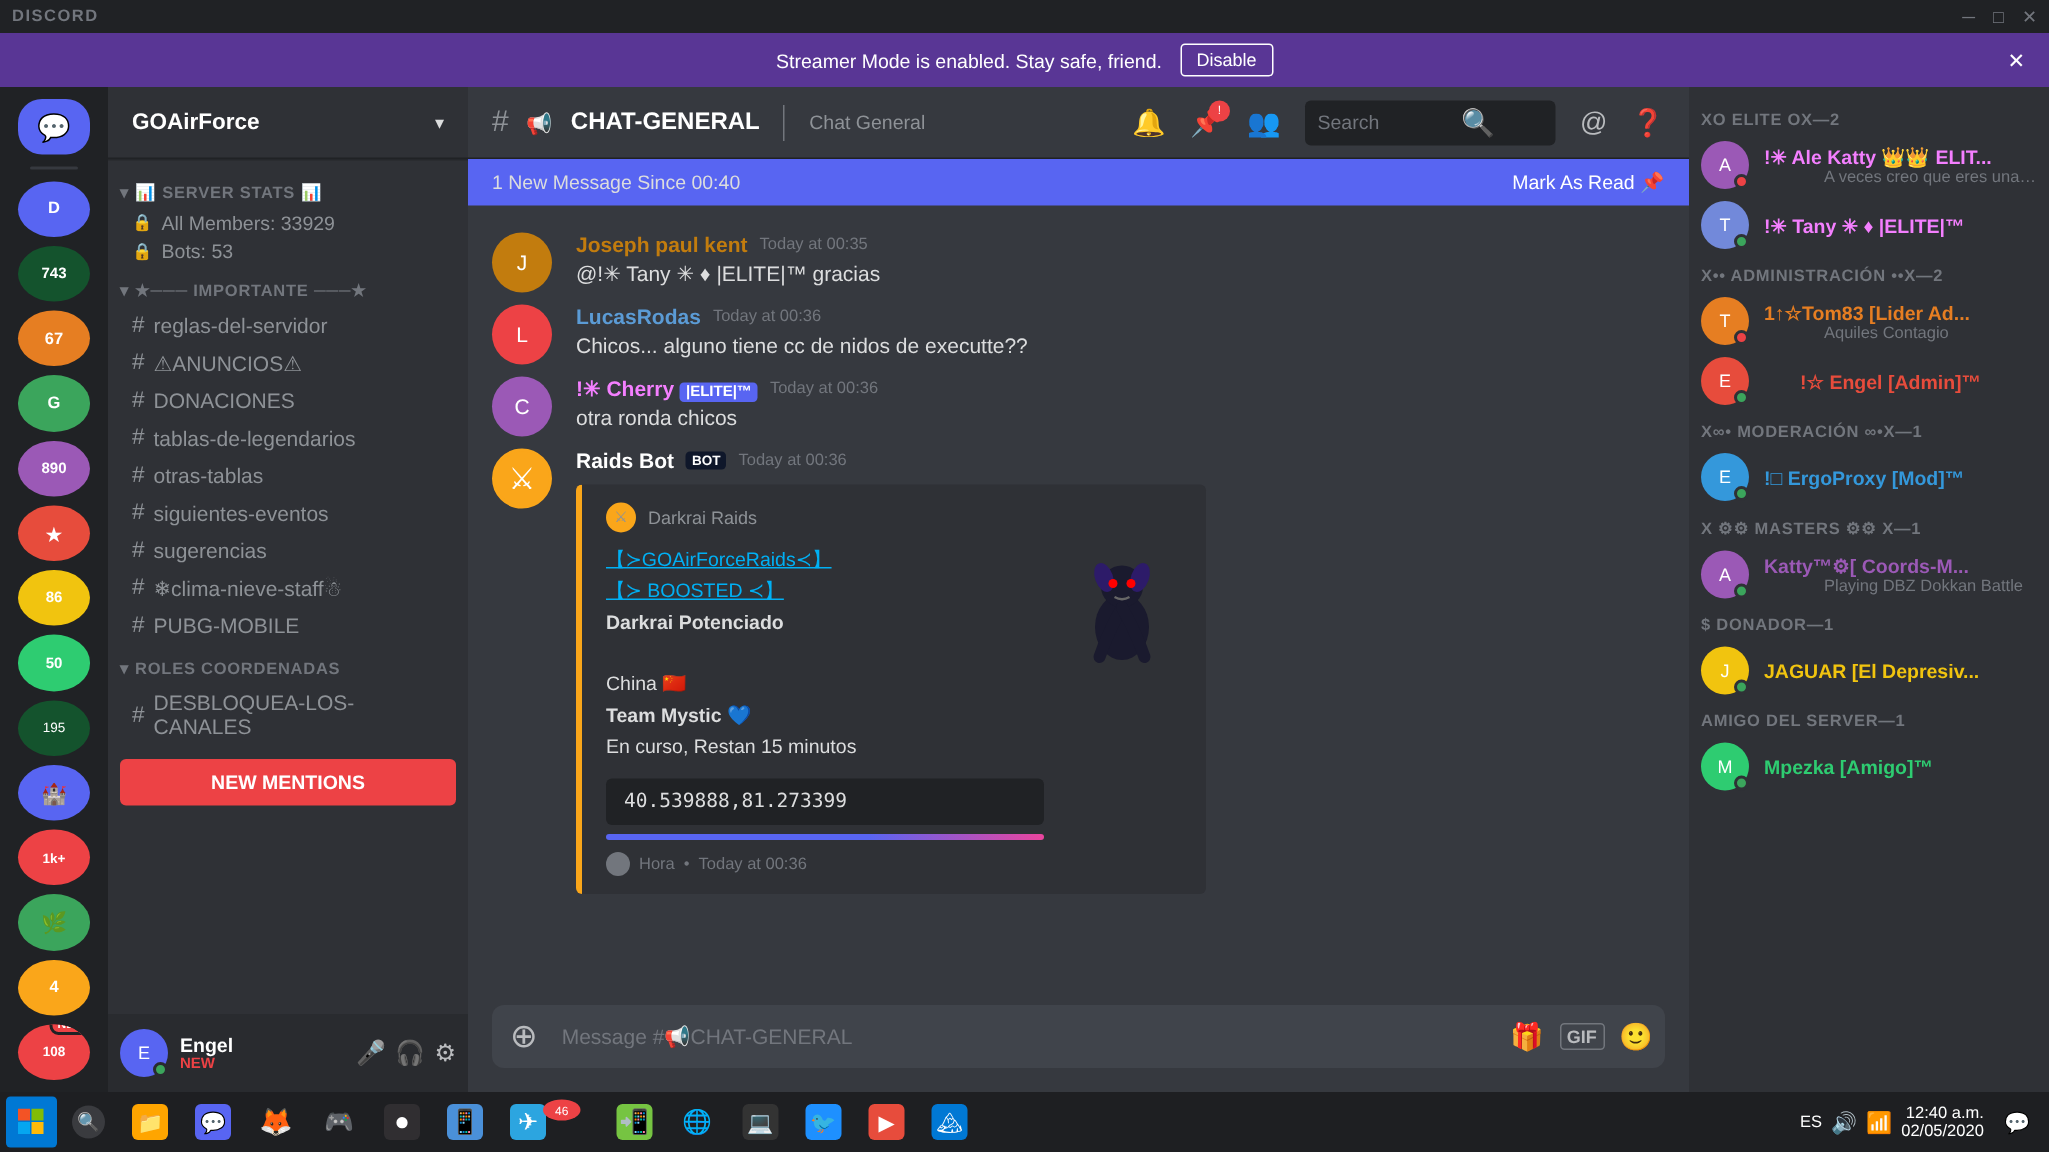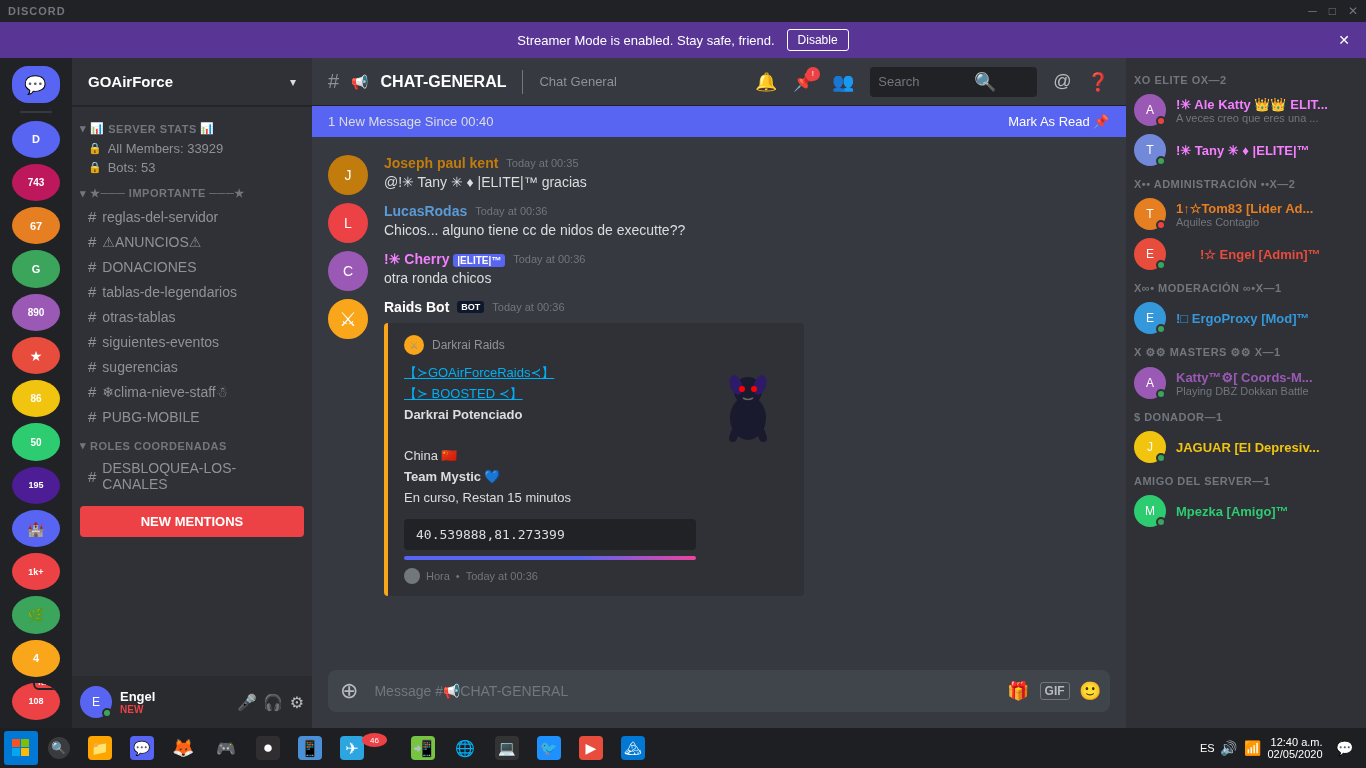--- a/index.html
+++ b/index.html
@@ -102,21 +102,21 @@
     
     #right-sidebar { width: 240px; background: #2f3136; overflow-y: auto; padding: 8px 0; }
     .member-category { padding: 8px 8px 4px 8px; color: #72767d; font-size: 11px; font-weight: 700; text-transform: uppercase; letter-spacing: 0.5px; }
     .member-item { display: flex; align-items: center; gap: 10px; padding: 4px 8px; border-radius: 4px; cursor: pointer; }
     .member-avatar { width: 32px; height: 32px; border-radius: 50%; background: #5865f2; display: flex; align-items: center; justify-content: center; font-size: 12px; color: #fff; flex-shrink: 0; position: relative; }
     .member-avatar .status-dot { position: absolute; bottom: 0; right: 0; width: 10px; height: 10px; border-radius: 50%; background: #ed4245; border: 2px solid #2f3136; }
     .member-avatar .status-dot.online { background: #3ba55c; }
     .member-avatar .status-dot.dnd { background: #ed4245; }
     .member-info { flex: 1; overflow: hidden; }
     .member-name { font-size: 13px; font-weight: 600; color: #dcddde; white-space: nowrap; overflow: hidden; text-overflow: ellipsis; }
-    .member-status { font-size: 11px; color: #72767d; white-space: nowrap; overflow: hidden; text-overflow: ellipsis; }
+    .member-status { font-size: 11px; color: #72767d; white-space: nowrap; overflow: hidden; text-overflow: ellipsis; margin-left: 40px; }
 
     
     #taskbar { height: 40px; background: #1e1f22; display: flex; align-items: center; padding: 0 4px; gap: 2px; }
     .taskbar-btn { height: 34px; display: flex; align-items: center; justify-content: center; padding: 0 8px; cursor: pointer; border-radius: 3px; gap: 4px; }
     .taskbar-start { background: #0078d4; border-radius: 3px; padding: 4px 8px; height: 34px; display: flex; align-items: center; }
     .taskbar-icon { width: 24px; height: 24px; border-radius: 4px; display: flex; align-items: center; justify-content: center; font-size: 14px; }
     .taskbar-spacer { flex: 1; }
     #taskbar-clock { color: #fff; font-size: 11px; text-align: right; padding-right: 8px; }
     #taskbar-sys { display: flex; align-items: center; gap: 6px; padding: 0 8px; color: #fff; font-size: 12px; }
 
@@ -146,30 +146,30 @@
 </div>
 
 <div id="app">
 
   <div id="server-list">
 
     <div class="server-icon active" style="background:#5865f2;color:#fff;font-size:18px;">💬</div>
     <div style="width:32px;height:2px;background:#36393f;border-radius:1px;margin:2px 0;"></div>
 
     <div class="server-icon" style="background:#5865f2;color:#fff;font-size:11px;font-weight:700;">D</div>
-    <div class="server-icon" style="background:#be185d;color:#fff;font-size:10px;font-weight:700;position:relative;">
+    <div class="server-icon" style="background:#14532d;color:#fff;font-size:10px;font-weight:700;position:relative;">
       743
     </div>
     <div class="server-icon" style="background:#e67e22;color:#fff;font-size:11px;font-weight:700;position:relative;">67</div>
     <div class="server-icon" style="background:#3ba55c;color:#fff;font-size:11px;font-weight:700;">G</div>
     <div class="server-icon" style="background:#9b59b6;color:#fff;font-size:10px;font-weight:700;position:relative;">890</div>
     <div class="server-icon" style="background:#e74c3c;color:#fff;font-size:14px;">★</div>
     <div class="server-icon" style="background:#f1c40f;color:#fff;font-size:10px;font-weight:700;position:relative;">86</div>
     <div class="server-icon" style="background:#2ecc71;color:#fff;font-size:10px;font-weight:700;">50</div>
-    <div class="server-icon" style="background:#4c1d95;color:#fff;font-size:9px;font-weight:700;position:relative;">195</div>
+    <div class="server-icon" style="background:#14532d;color:#fff;font-size:9px;font-weight:400;position:relative;">195</div>
     <div class="server-icon" style="background:#5865f2;color:#fff;font-size:14px;">🏰</div>
     <div class="server-icon" style="background:#ed4245;color:#fff;font-size:9px;font-weight:700;position:relative;">1k+</div>
     <div class="server-icon" style="background:#3ba55c;color:#fff;font-size:14px;">🌿</div>
     <div class="server-icon" style="background:#faa61a;color:#fff;font-size:11px;font-weight:700;position:relative;">4</div>
     <div class="server-icon" style="background:#ed4245;color:#fff;font-size:9px;font-weight:700;position:relative;">
       108
       <span style="position:absolute;bottom:30px;right:-2px;background:#ed4245;color:#fff;font-size:8px;border-radius:6px;padding:1px 3px;border:2px solid #202225;">NEW</span>
     </div>
   </div>
 

